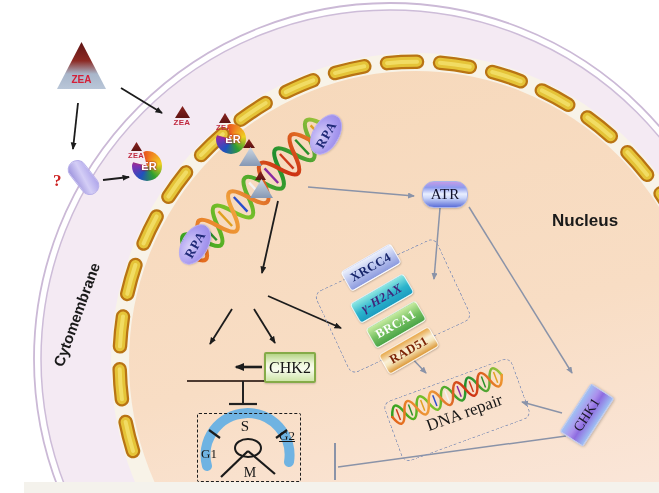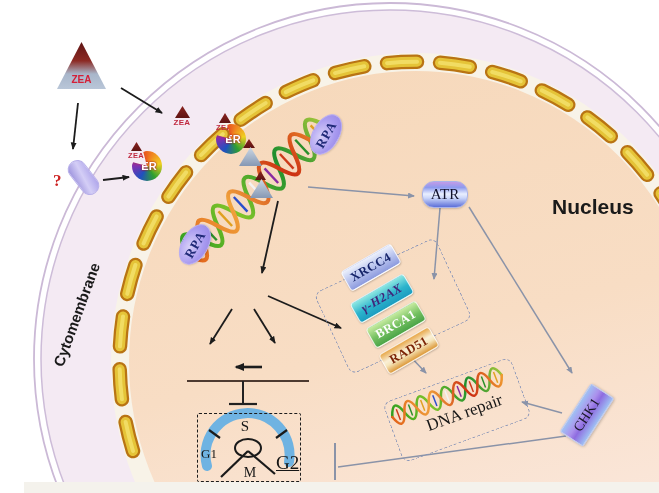--- a/index.html
+++ b/index.html
@@ -193,20 +193,23 @@
   <div class="abs rpa ctr" style="left:280px;top:121px;width:42px;height:25px;transform:rotate(-60deg);">
     <span>RPA</span>
   </div>
   <div class="abs rpa ctr" style="left:149px;top:231px;width:42px;height:25px;transform:rotate(-60deg);">
     <span>RPA</span>
   </div>
 
   <div class="abs ctr box-atr" style="left:398px;top:181px;width:44px;height:25px;">
     <span>ATR</span>
   </div>
+  <div class="abs ctr box-green" style="left:240px;top:352px;width:48px;height:27px;">
+    <span>CHK2</span>
+  </div>
   <div class="abs ctr box-chk1" style="left:534px;top:401px;width:56px;height:26px;transform:rotate(-57deg);">
     <span>CHK1</span>
   </div>
 
   <div class="abs ctr prot p-xrcc4" style="left:318px;top:256px;width:56px;height:21px;transform:rotate(-30deg);">
     <span>XRCC4</span>
   </div>
   <div class="abs ctr prot p-h2ax" style="left:327px;top:287px;width:60px;height:21px;transform:rotate(-30deg);">
     <span>γ-H2AX</span>
   </div>
@@ -214,20 +217,20 @@
     <span>BRCA1</span>
   </div>
   <div class="abs ctr prot p-rad51" style="left:356px;top:339px;width:56px;height:21px;transform:rotate(-30deg);">
     <span>RAD51</span>
   </div>
 
   <div class="abs serifLbl" style="left:383px;top:403px;width:115px;font-size:17px;transform:rotate(-20deg);">DNA repair</div>
 
   <div class="abs serifLbl" style="left:174px;top:446px;width:22px;font-size:13px;">G1</div>
   <div class="abs serifLbl" style="left:210px;top:418px;width:22px;font-size:15px;">S</div>
-  <div class="abs serifLbl" style="left:252px;top:452px;width:22px;font-size:19px;text-decoration:underline;">G2</div>
+  <div class="abs serifLbl" style="left:252px;top:428px;width:22px;font-size:13px;text-decoration:underline;">G2</div>
   <div class="abs serifLbl" style="left:215px;top:465px;width:22px;font-size:14px;">M</div>
 
-  <div class="abs sansBold" style="left:528px;top:195px;font-size:21px;">Nucleus</div>
+  <div class="abs sansBold" style="left:528px;top:211px;font-size:17px;">Nucleus</div>
   <div class="abs sansBold" style="left:-5px;top:306px;width:115px;text-align:center;font-size:15px;transform:rotate(-70deg);">Cytomembrane</div>
 
   <div class="abs" style="left:0;top:482px;width:659px;height:11px;background:#f4f2ec;"></div>
 </div>
 
 </body></html>

